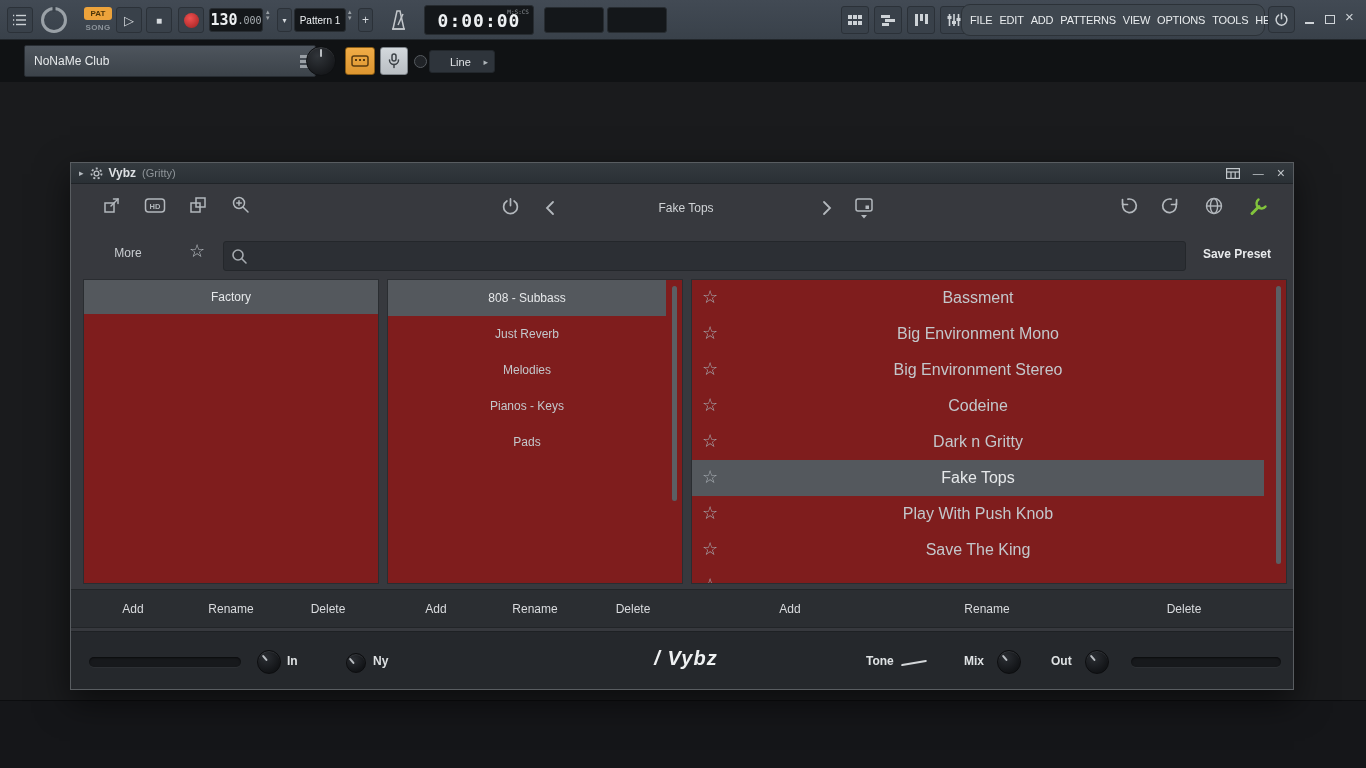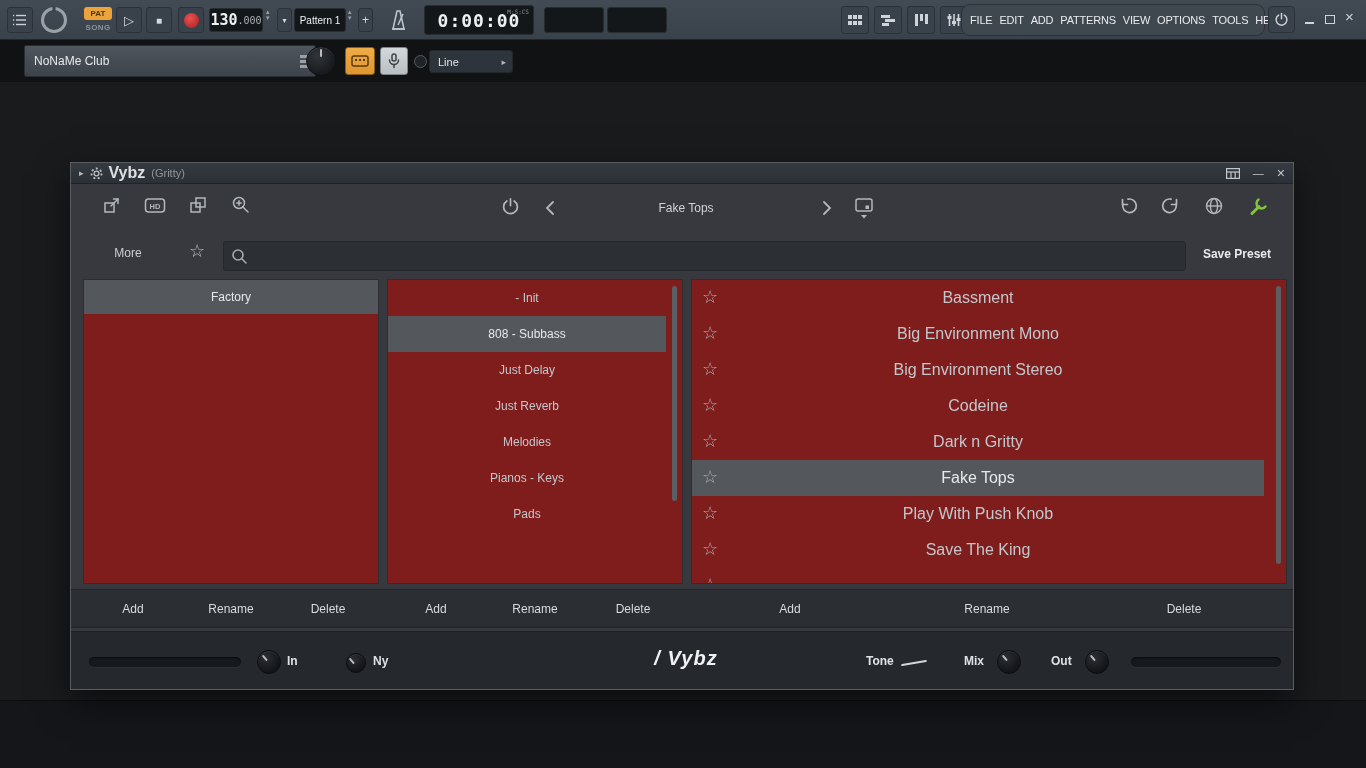--- a/index.html
+++ b/index.html
@@ -49,34 +49,34 @@
   .hint-knob::after { content:''; position:absolute; left:50%; top:2px; width:2px; height:8px;
                background:#b9bdc1; border-radius:1px; transform:translateX(-50%); }
   .orange-btn { position:absolute; left:345px; top:47px; width:30px; height:28px; border-radius:3px;
                 background:linear-gradient(#f0ac47,#dd9630); border:1px solid #8a5c14;
                 display:flex; align-items:center; justify-content:center; }
   .mic-btn { position:absolute; left:380px; top:47px; width:28px; height:28px; border-radius:3px;
              background:linear-gradient(#d3d8dc,#b9bec3); border:1px solid #7e848a;
              display:flex; align-items:center; justify-content:center; }
   .tiny-knob { position:absolute; left:414px; top:55px; width:13px; height:13px; border-radius:50%;
                background:#202327; border:1px solid #565b60; }
-  .line-dd { position:absolute; left:429px; top:50px; width:84px; height:23px;
+  .line-dd { position:absolute; left:429px; top:50px; width:66px; height:23px;
              background:#2e343b; border:1px solid #22272c; border-radius:3px;
-             color:#e2e5e8; font-size:11px; display:flex; align-items:center; padding-left:8px; }
+             color:#e2e5e8; font-size:11px; display:flex; align-items:center; padding-left:20px; }
   .line-dd .dd-arrow { position:absolute; right:6px; color:#aeb4b9; font-size:9px; }
 
   
   .plugin-window { position:absolute; left:70px; top:162px; width:1224px; height:528px;
                    border:1px solid #595d61; background:#37393e;
                    box-shadow:0 12px 32px rgba(0,0,0,.55); z-index:4; }
   .titlebar { position:absolute; top:0; left:0; width:100%; height:21px;
               background:linear-gradient(#343a3f,#2a3035); border-bottom:1px solid #202428;
               display:flex; align-items:center; gap:6px; padding:0 8px; }
   .titlebar .tb-arrow { color:#b6bbc0; font-size:9px; }
-  .titlebar .title { color:#dde0e3; font-size:16px; font-weight:bold; }
+  .titlebar .title { color:#dde0e3; font-size:12px; font-weight:bold; }
   .titlebar .subtitle { color:#8f959a; font-size:11px; }
   .titlebar .tb-right { margin-left:auto; display:flex; align-items:center; gap:13px; }
   .titlebar .tb-min { color:#c3c8cc; font-size:11px; line-height:1; }
   .titlebar .tb-close { color:#c3c8cc; font-size:14px; line-height:1; }
   .plugin-body { position:absolute; top:21px; left:0; right:0; bottom:0; background:#37393e; }
 
   .picon { position:absolute; width:22px; height:22px; display:flex; align-items:center; justify-content:center; }
   .preset-label { position:absolute; left:455px; top:17px; width:320px; text-align:center;
                   color:#cfd2d5; font-size:12px; }
   .more-label { position:absolute; left:27px; top:62px; width:60px; text-align:center;
@@ -433,23 +433,21 @@
             <line x1="10.8" y1="10.8" x2="15" y2="15"></line>
         </g>
       </svg>
       <div class="save-preset">Save Preset</div>
 
       <div class="col col1">
         <div class="item selected">Factory</div>
       </div>
 
       <div class="col col2">
-        <div class="item">- Init</div>
         <div class="item selected">808 - Subbass</div>
-        <div class="item">Just Delay</div>
         <div class="item">Just Reverb</div>
         <div class="item">Melodies</div>
         <div class="item">Pianos - Keys</div>
         <div class="item">Pads</div>
         <div class="vscroll" style="height:215px;"></div>
       </div>
 
       <div class="col col3">
         <div class="prow">
           <span class="pstar">☆</span>

